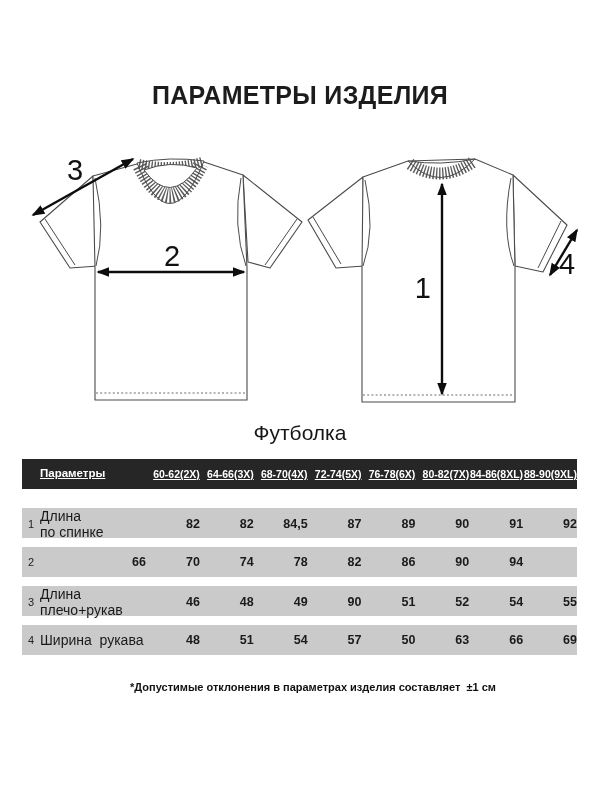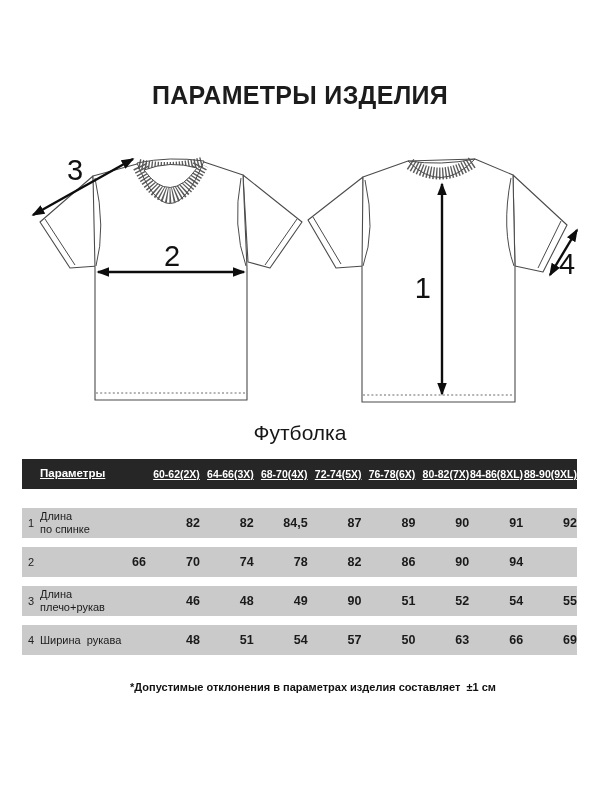--- a/index.html
+++ b/index.html
@@ -11,21 +11,21 @@
   .fig-front{position:absolute;left:20px;top:0;}
   .fig-back{position:absolute;left:300px;top:0;}
   .subtitle{position:absolute;top:421px;left:0;width:100%;text-align:center;
             font-size:21px;font-weight:400;color:#161616;}
   .table{position:absolute;top:459px;left:22px;width:555px;}
   .t-row{display:grid;grid-template-columns:18px 106px repeat(8,1fr);
          align-items:center;height:30px;background:var(--row-bg,#cacaca);}
   .t-row + .t-row{margin-top:9px;}
   .t-head{background:var(--header-bg,#262626);color:var(--header-text,#fff);margin-bottom:19px;text-decoration:underline;}
   .c-num{text-align:center;font-size:11px;color:#222;}
-  .c-label{font-size:11px;line-height:1.15;white-space:pre-wrap;}
+  .c-label{font-size:14px;line-height:1.15;white-space:pre-wrap;}
   .t-head .c-label{font-weight:700;font-size:11.5px;}
   .c-val{text-align:right;font-size:12.5px;font-weight:600;}
   .t-head .c-val{font-size:10.5px;font-weight:700;}
   .footnote{position:absolute;top:681px;left:13px;width:100%;text-align:center;
             font-size:11px;font-weight:600;white-space:pre;color:#111;}
   .shirt{fill:#fff;stroke:#4b4b4b;stroke-width:1.1;stroke-linejoin:round;}
   .seam{fill:none;stroke:#4b4b4b;stroke-width:1;}
   .hem{fill:none;stroke:#5a5a5a;stroke-width:.9;stroke-dasharray:2 2.2;}
   .rib{fill:none;stroke:#5a5a5a;stroke-dasharray:1.4 1.7;}
   .arrow{stroke:#0d0d0d;stroke-width:2.4;}

